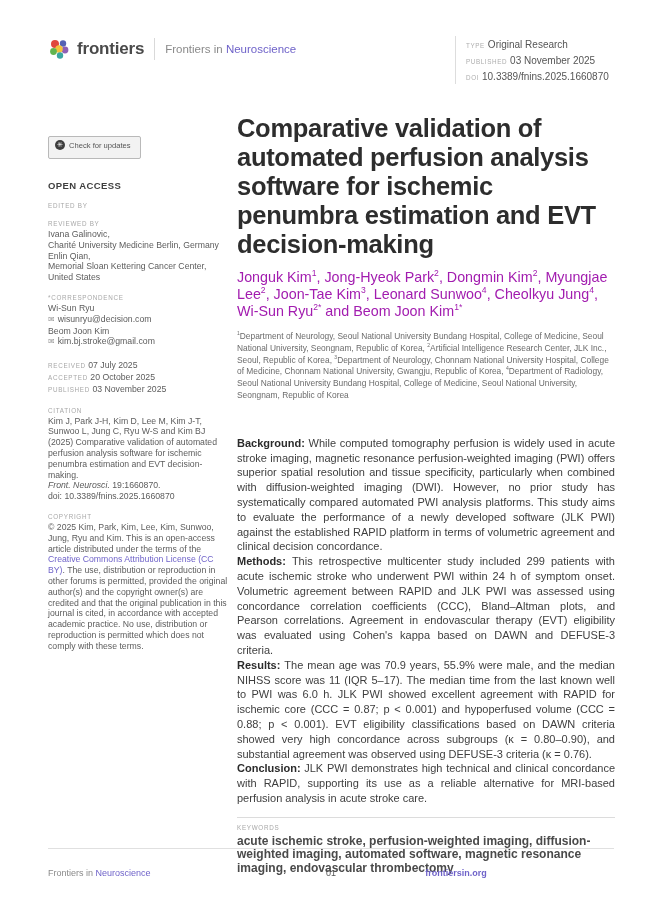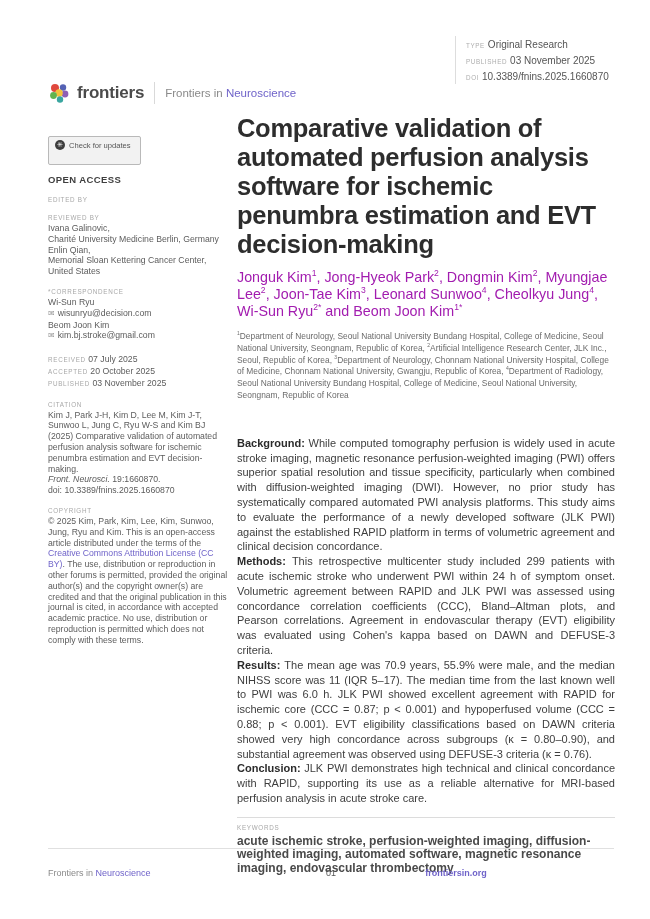--- a/index.html
+++ b/index.html
@@ -1,38 +1,38 @@
 <!DOCTYPE html>
 <html><head>
 <meta charset="utf-8">
 <style>
   html,body{margin:0;padding:0;background:#ffffff;}
   .page{
     position:relative;width:650px;height:919px;margin:0 auto;background:#ffffff;
     font-family:"Liberation Sans","DejaVu Sans",sans-serif;color:#4b4b4b;overflow:hidden;
   }
   
-  .header{position:absolute;left:48px;top:38px;display:flex;align-items:center;margin-top:44px;}
+  .header{position:absolute;left:48px;top:38px;display:flex;align-items:center;}
   .logo{width:22px;height:22px;margin-right:7px;flex:0 0 auto;}
   .wordmark{font-size:17px;font-weight:700;color:#4a4a4a;letter-spacing:-0.2px;}
   .hdr-divider{width:1px;height:22px;background:#d9d9d9;margin:0 10px;}
   .journal{font-size:11.5px;color:#8a8a8a;}
   .plink{color:#6f63c9;text-decoration:none;cursor:pointer;}
   
   .meta{position:absolute;left:455px;top:36px;width:170px;border-left:1px solid #dddddd;padding-left:10px;}
   .meta-row{line-height:13px;white-space:nowrap;}
   .meta-label{font-size:6.3px;color:#adadad;letter-spacing:0.6px;text-transform:uppercase;margin-right:3px;}
   .meta-value{font-size:10px;color:#555555;}
   
   .sidebar{position:absolute;left:48px;top:133px;width:180px;}
   .check-btn{display:inline-flex;align-items:center;gap:4px;border:1px solid #b9b9b9;background:#f2f2f2;
-    border-radius:2px;padding:3px 9px 14px 6px;font-size:7.6px;color:#555555;cursor:pointer;}
+    border-radius:2px;padding:3px 9px 8px 6px;font-size:7.6px;color:#555555;cursor:pointer;}
   .cross-icon{width:10px;height:10px;border-radius:50%;background:#3d3d3d;color:#ffffff;display:inline-flex;
     align-items:center;justify-content:center;font-size:7px;line-height:10px;}
-  .open-access{margin-top:9px;font-size:9.5px;font-weight:700;color:#3f3f3f;letter-spacing:0.4px;}
+  .open-access{margin-top:21px;font-size:9.5px;font-weight:700;color:#3f3f3f;letter-spacing:0.4px;}
   .side-label{margin-top:11px;margin-bottom:2px;font-size:6.3px;color:#a8a8a8;letter-spacing:0.7px;text-transform:uppercase;}
   .side-line{font-size:8.7px;line-height:10.8px;color:#5c5c5c;}
   .email .mail-icon{color:#9a9a9a;margin-right:3px;font-size:8px;}
   .inline-label{font-size:6.3px;color:#a8a8a8;letter-spacing:0.7px;text-transform:uppercase;}
   .copyright-text{margin-top:1px;}
   .copyright-text .plink{cursor:pointer;}
   sup{font-size:60%;line-height:0;}
   
   .main{position:absolute;left:237px;top:114px;width:378px;}
   .title{font-size:25.5px;line-height:29px;font-weight:600;color:#2d2d2d;letter-spacing:-0.3px;margin:0;}

